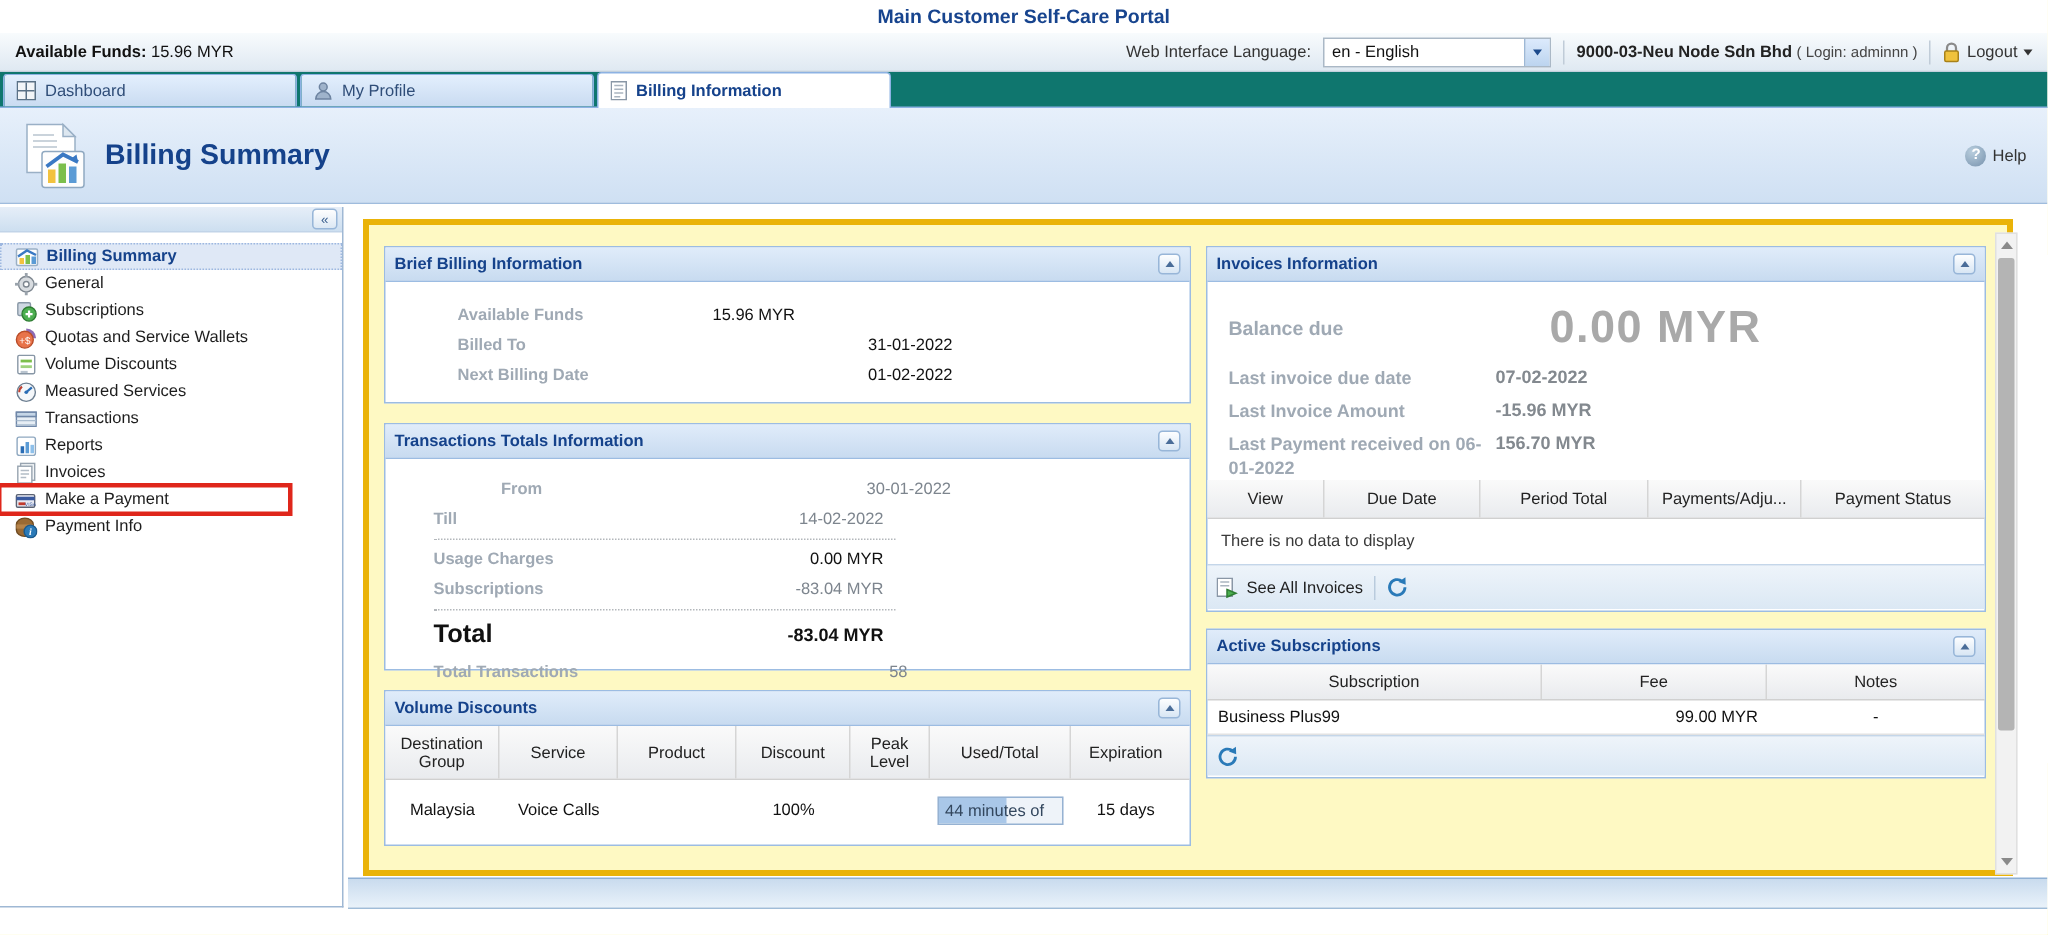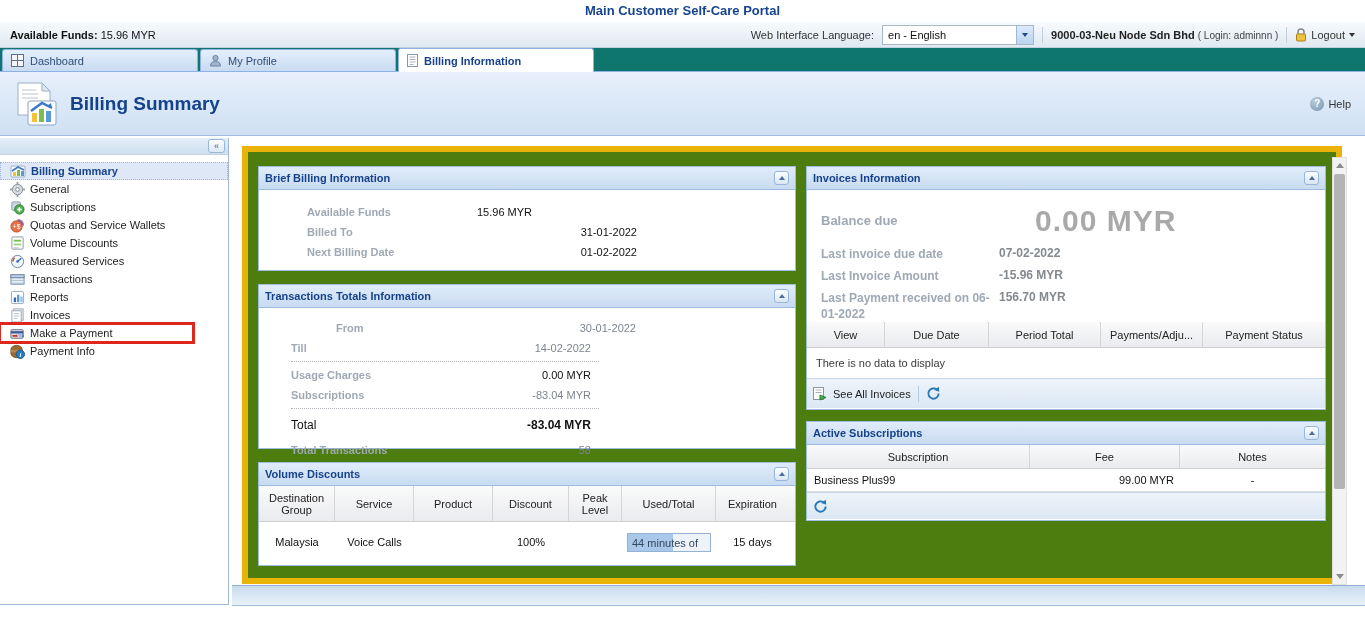--- a/index.html
+++ b/index.html
@@ -51,21 +51,21 @@
   .collapse-btn { width:17px; height:14px; border:1px solid #98b6d8; border-radius:3px; background:linear-gradient(#fefefe,#dce8f4);
     font-size:9px; line-height:12px; text-align:center; color:#3a5f8e; cursor:pointer; }
   .side-list { padding-top:7px; }
   .side-item { height:18px; display:flex; align-items:center; gap:5px; padding-left:9px; font-size:11px; color:#1d1d1d; cursor:pointer; white-space:nowrap; }
   .side-item.selected { background:#dfe8f6; border:1px dotted #9db7e0; color:#15428b; font-weight:bold; }
   .side-item.hl { outline:3px solid #df261b; outline-offset:-1px; width:193px; }
   .sicon { width:16px; height:16px; flex:0 0 16px; display:inline-flex; align-items:center; justify-content:center; }
 
   
   .content-outer { position:absolute; left:232px; top:136px; width:1133px; height:470px; background:#fff; }
-  .content-box { position:absolute; left:10px; top:10px; width:1100px; height:438px; border:6px solid #eab308; background:#4d7c0f; }
+  .content-box { position:absolute; left:10px; top:10px; width:1100px; height:438px; border:4px solid #eab308; background:#fef9c3; }
   .bottom-strip { position:absolute; left:0; top:449px; width:1133px; height:21px;
     border-top:1px solid #8fb0d4; border-bottom:1px solid #a0bcd8; background:linear-gradient(#c9dbee,#e9f2fa); }
 
   .panel { position:absolute; border:1px solid #9cbce2; background:#fff; }
   .phead { height:23px; display:flex; align-items:center; justify-content:space-between; padding:0 6px;
     background:linear-gradient(#e0ecfa,#c8dbf0); border-bottom:1px solid #9cbce2; }
   .ph-title { font-size:11px; font-weight:bold; color:#15428b; }
   .ptool { width:15px; height:14px; border:1px solid #98b6d8; border-radius:3px; background:linear-gradient(#fdfeff,#d8e6f4);
     display:flex; align-items:center; justify-content:center; cursor:pointer; }
   .arr-up-sm { width:0; height:0; border-left:3px solid transparent; border-right:3px solid transparent; border-bottom:4px solid #4a6d99; }
@@ -366,24 +366,24 @@
         <div class="irow">
           <span class="ilabel" style="width:150px;">Usage Charges</span>
           <span class="ival-dark" style="width:150px; text-align:right;">0.00 MYR</span>
         </div>
         <div class="irow">
           <span class="ilabel" style="width:150px;">Subscriptions</span>
           <span class="ival-gray" style="width:150px; text-align:right;">-83.04 MYR</span>
         </div>
         <div class="dotsep" style="margin-left:0;"></div>
         <div class="irow" style="line-height:26px;">
-          <span style="width:150px; font-weight:normal; color:#111; font-size:12px;">Total</span>
+          <span style="width:150px; font-weight:bold; color:#111; font-size:17px;">Total</span>
           <span style="width:150px; text-align:right; font-weight:bold; color:#111; font-size:12px;">-83.04 MYR</span>
         </div>
-        <div class="irow" style="line-height:24px;">
+        <div class="irow" style="line-height:24px;gap:16px;">
           <span class="ilabel" style="width:150px;">Total Transactions</span>
           <span class="ival-gray" style="width:150px; text-align:right;">58</span>
         </div>
       </div>
     </div>
 
     <div class="panel" style="left:10px; top:310px; width:538px; height:104px;">
       <div class="phead">
         <span class="ph-title">Volume Discounts</span>
         <span class="ptool">

